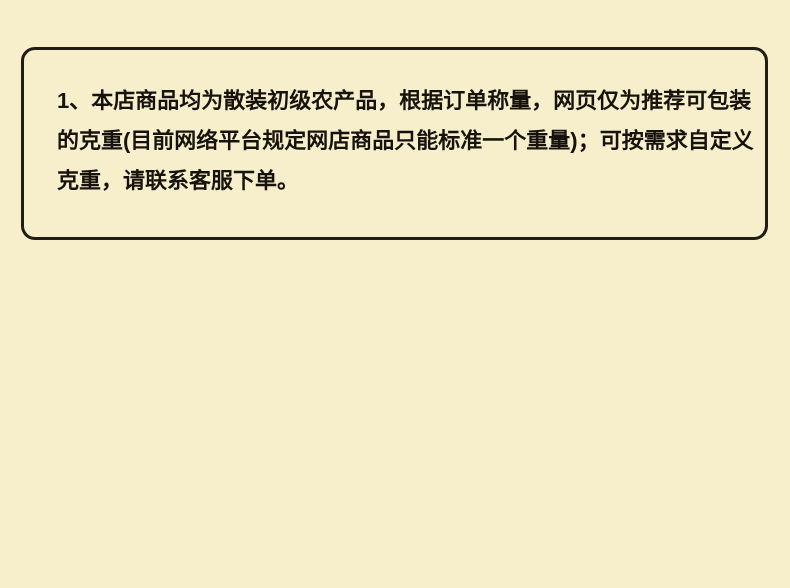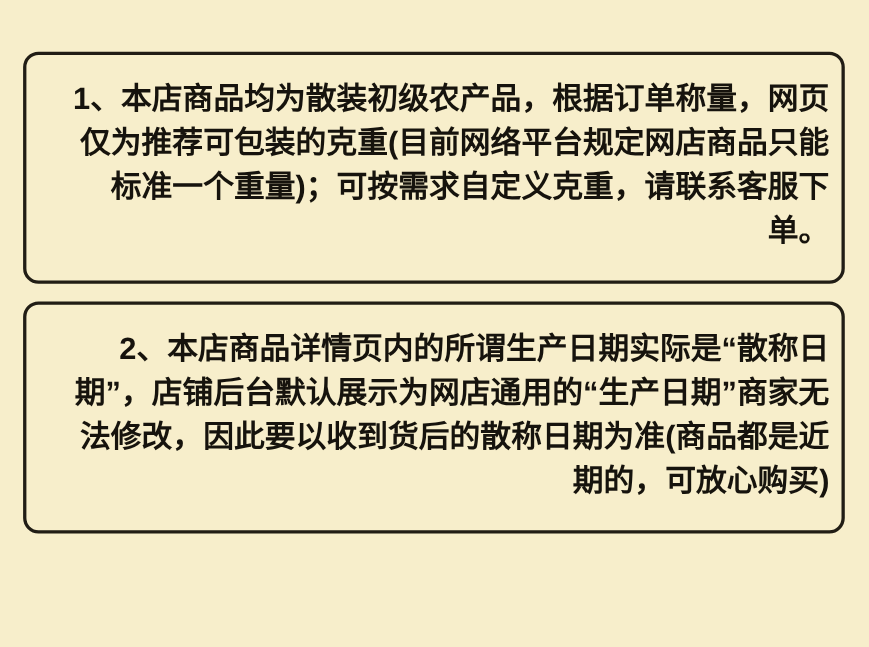--- a/index.html
+++ b/index.html
@@ -22,39 +22,36 @@
   .notice-box {
     box-sizing: border-box;
     width: 747px;
     margin: 0 auto 16px 21px;
     border: 3.5px solid #211d15;
     border-radius: 14px;
     background: #f7eecb;
     padding: 16px 17.5px 21px 18px;
   }
   .notice-text {
-    margin: 4px;
+    margin: 15px;
     width: 708px;
-    font-size: 28px;
+    font-size: 22px;
     line-height: 40px;
     font-weight: 700;
     color: #16130d;
     letter-spacing: 0;
-    text-align: right;
+    text-align: left;
     word-break: normal;
     overflow-wrap: break-word;
   }
 </style>
 </head>
 <body>
 
 <div class="notice-page">
 
   <div class="notice-box">
     <p class="notice-text">1、本店商品均为散装初级农产品，根据订单称量，网页仅为推荐可包装的克重(目前网络平台规定网店商品只能标准一个重量)；可按需求自定义克重，请联系客服下单。</p>
   </div>
 
-  <div class="notice-box">
-    <p class="notice-text">2、本店商品详情页内的所谓生产日期实际是“散称日期”，店铺后台默认展示为网店通用的“生产日期”商家无法修改，因此要以收到货后的散称日期为准(商品都是近期的，可放心购买)</p>
-  </div>
 
 
 </div>
 
 </body></html>

